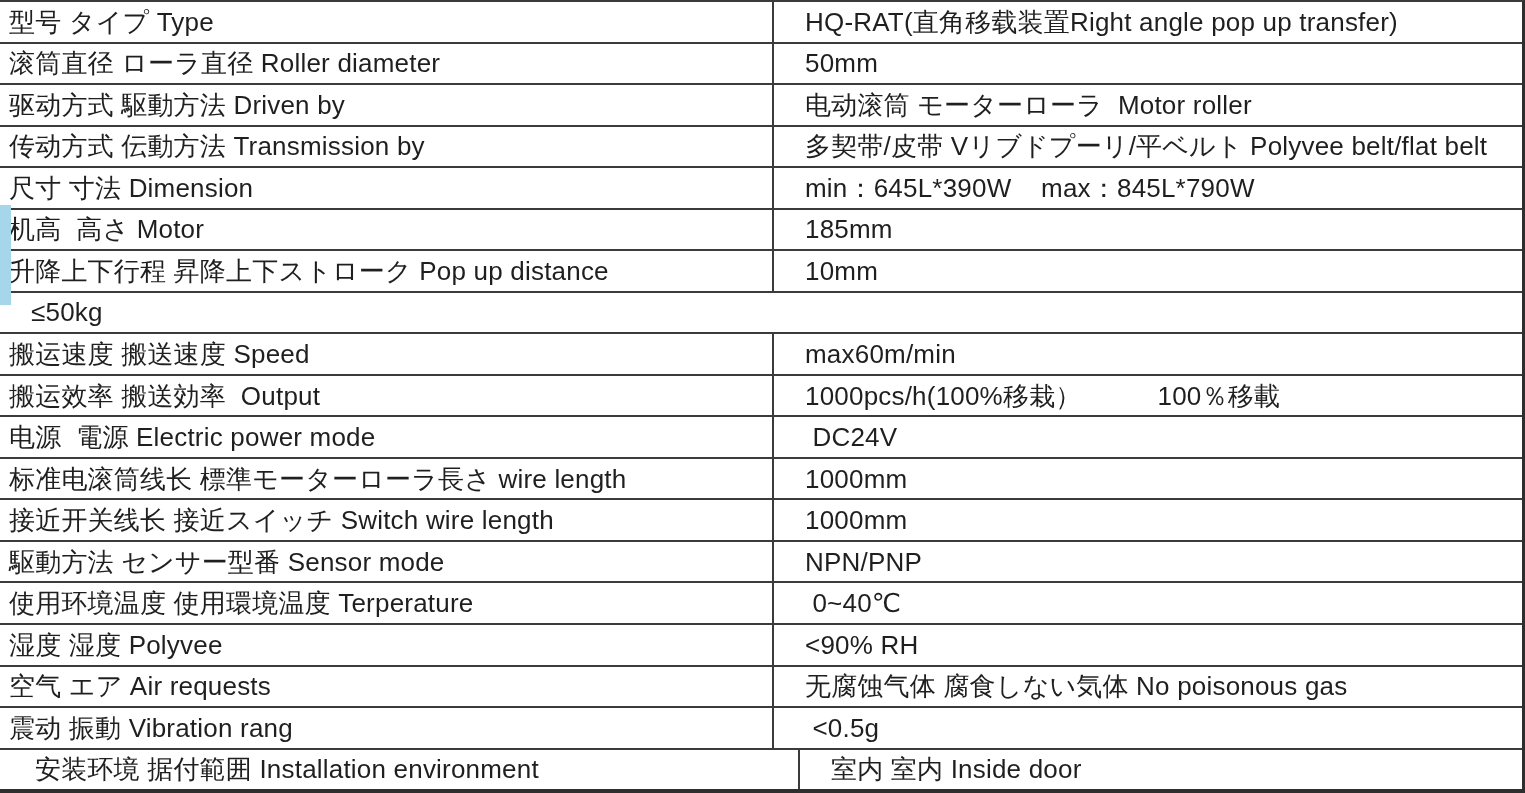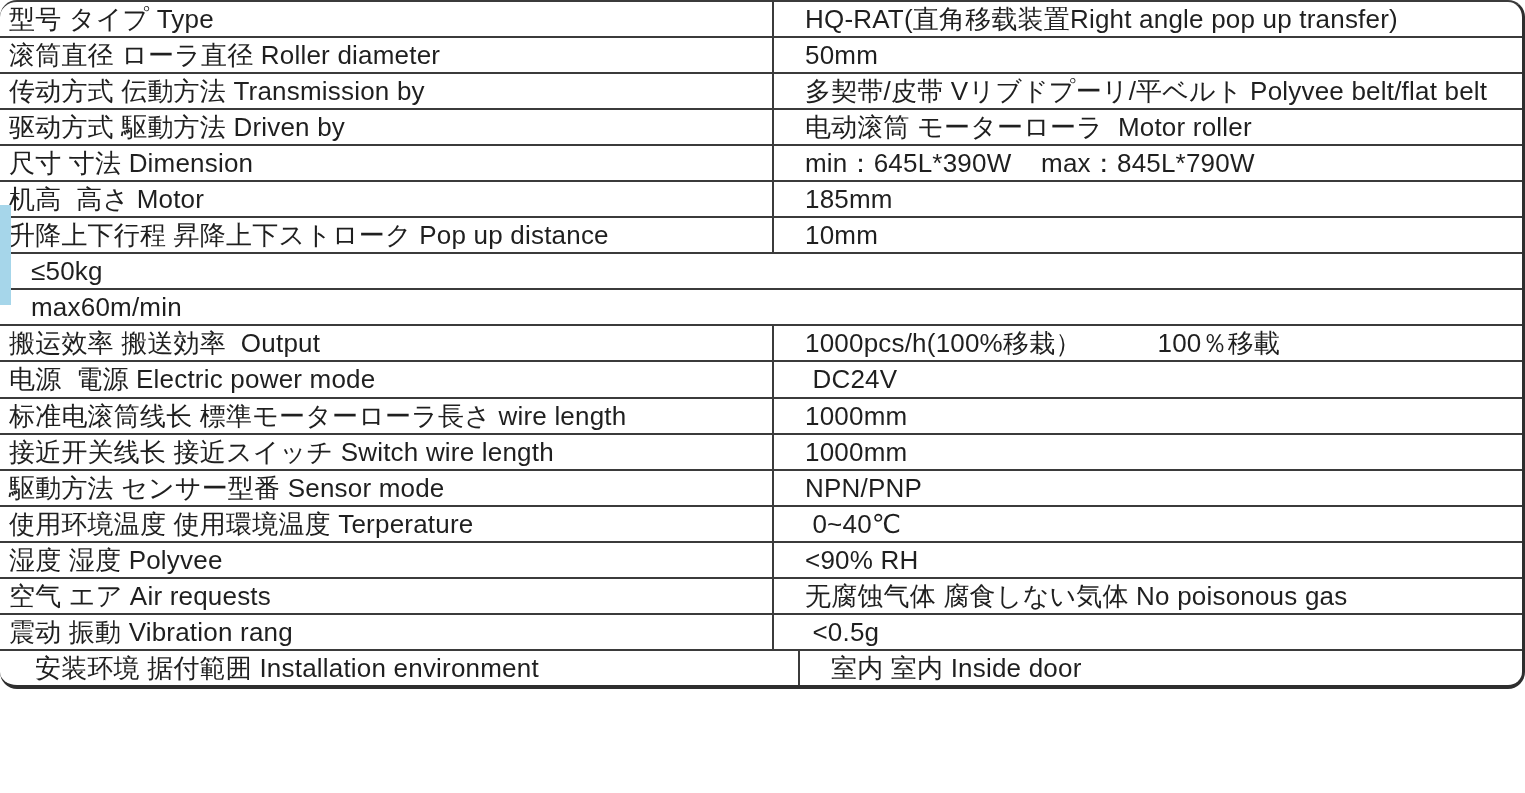--- a/index.html
+++ b/index.html
@@ -3,32 +3,31 @@
 <meta charset="utf-8">
 <style>
   html, body {
     margin: 0;
     padding: 0;
     background: #ffffff;
   }
   .spec-table {
     position: relative;
     width: 1525px;
-    height: 689px;
+    height: 793px;
     box-sizing: border-box;
     background: #ffffff;
     border-top: 2px solid #3b3b3b;
     border-bottom: 4px solid #2e2e2e;
     border-right: 3px solid #2e2e2e;
     display: flex;
     flex-direction: column;
     font-family: "Liberation Sans", "DejaVu Sans", sans-serif;
     color: #1f1f1f;
     overflow: hidden;
-    border-radius: 17px;
   }
   .row {
     flex: 1 1 0;
     display: flex;
     border-bottom: 2px solid #3b3b3b;
     min-height: 0;
   }
   .row:last-child {
     border-bottom: none;
     margin-left: 26px;
@@ -85,38 +84,38 @@
     <div class="cell-label">
         <span class="txt">滚筒直径 ローラ直径 Roller diameter</span>
       </div>
     <div class="cell-value">
         <span class="txt">50mm</span>
       </div>
   </div>
 
   <div class="row">
     <div class="cell-label">
+        <span class="txt">驱动方式 駆動方法 Driven by</span>
+      </div>
+    <div class="cell-value">
+        <span class="txt">电动滚筒 モーターローラ  Motor roller</span>
+      </div>
+  </div>
+
+  <div class="row">
+    <div class="cell-label">
         <span class="txt">传动方式 伝動方法 Transmission by</span>
       </div>
     <div class="cell-value">
         <span class="txt">多契带/皮带 Vリブドプーリ/平ベルト Polyvee belt/flat belt</span>
       </div>
   </div>
 
   <div class="row">
     <div class="cell-label">
-        <span class="txt">驱动方式 駆動方法 Driven by</span>
-      </div>
-    <div class="cell-value">
-        <span class="txt">电动滚筒 モーターローラ  Motor roller</span>
-      </div>
-  </div>
-
-  <div class="row">
-    <div class="cell-label">
         <span class="txt">尺寸 寸法 Dimension</span>
       </div>
     <div class="cell-value">
         <span class="txt">min：645L*390W    max：845L*790W</span>
       </div>
   </div>
 
   <div class="row">
     <div class="cell-label">
         <span class="txt">机高  高さ Motor</span>
@@ -135,20 +134,23 @@
       </div>
   </div>
 
   <div class="row">
     <div class="cell-value">
         <span class="txt">≤50kg</span>
       </div>
   </div>
 
   <div class="row">
+    <div class="cell-label">
+        <span class="txt">搬运速度 搬送速度 Speed</span>
+      </div>
     <div class="cell-value">
         <span class="txt">max60m/min</span>
       </div>
   </div>
 
   <div class="row">
     <div class="cell-label">
         <span class="txt">搬运效率 搬送効率  Output</span>
       </div>
     <div class="cell-value">

